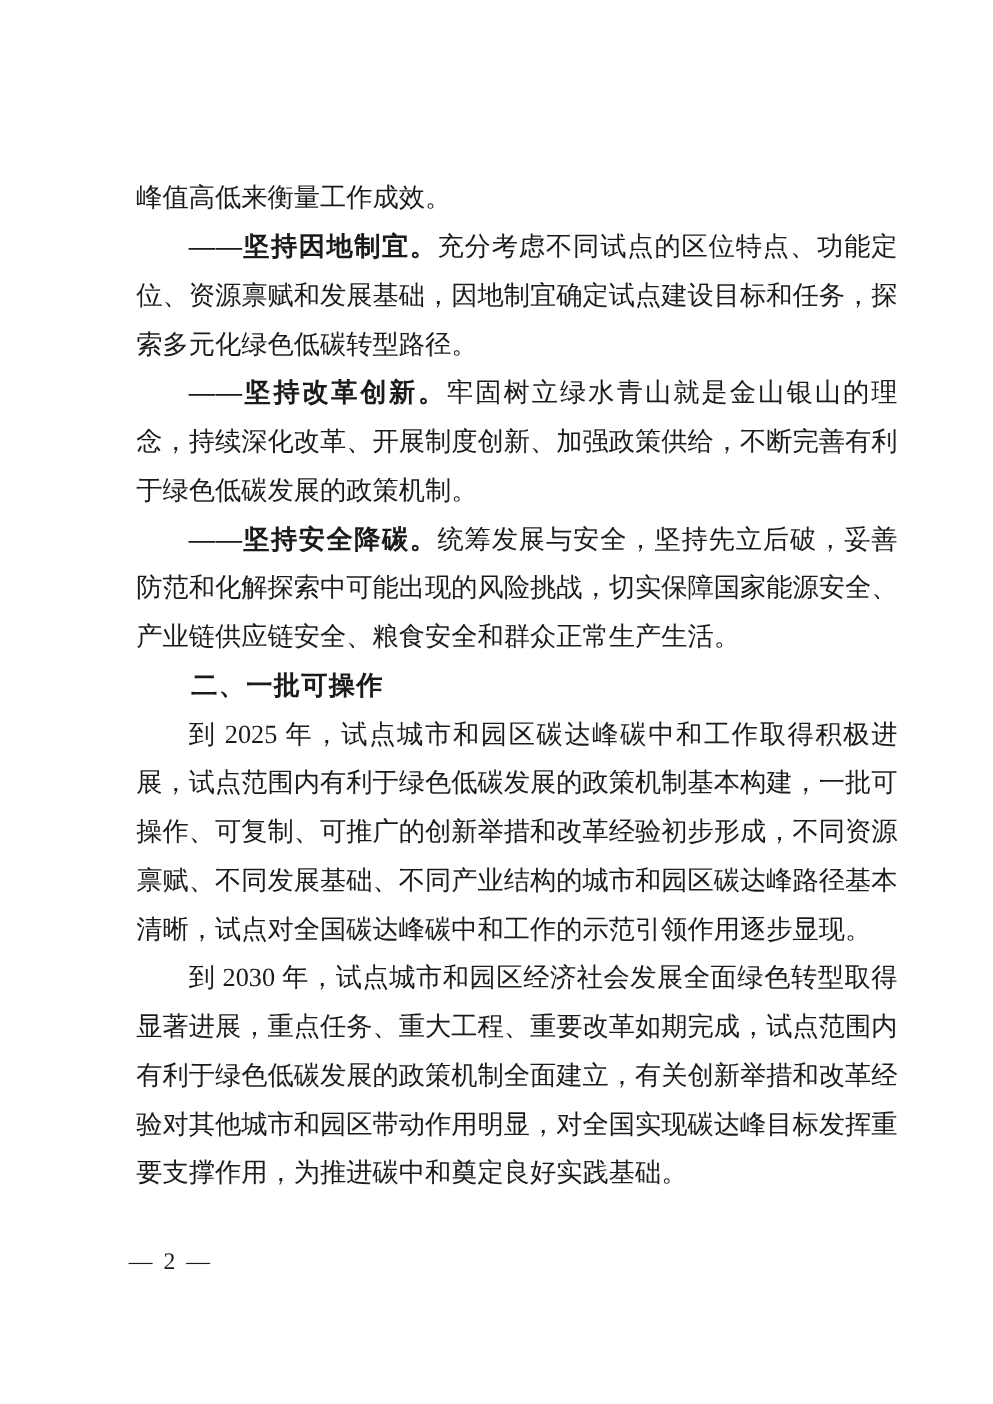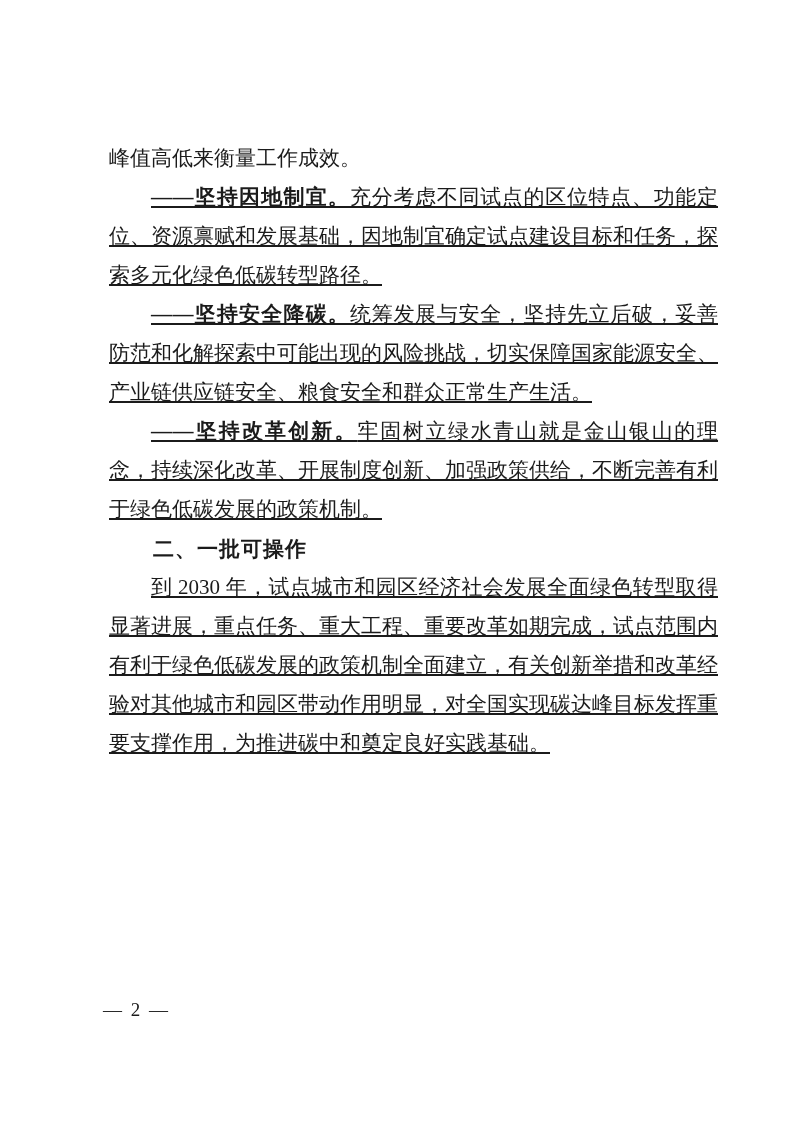--- a/index.html
+++ b/index.html
@@ -26,21 +26,20 @@
     text-align: justify;
     text-justify: inter-ideograph;
     margin-left: 16px;
   }
   .content p {
     margin: 0;
     padding: 0;
   }
   .para-indent {
     text-indent: 42px;
-    text-decoration: underline;
   }
   .para-continuation {
     text-indent: 0;
   }
   .lead-bold {
     font-weight: bold;
     letter-spacing: 0.5px;
   }
   .section-heading {
     font-family: "Liberation Sans", sans-serif;
@@ -68,29 +67,32 @@
 
     <p class="para-continuation">
       <span>峰值高低来衡量工作成效。</span>
     </p>
 
     <p class="para-indent">
       <span class="lead-bold">——坚持因地制宜。</span><span>充分考虑不同试点的区位特点、功能定位、资源禀赋和发展基础，因地制宜确定试点建设目标和任务，探索多元化绿色低碳转型路径。</span>
     </p>
 
     <p class="para-indent">
-      <span class="lead-bold">——坚持安全降碳。</span><span>统筹发展与安全，坚持先立后破，妥善防范和化解探索中可能出现的风险挑战，切实保障国家能源安全、产业链供应链安全、粮食安全和群众正常生产生活。</span>
+      <span class="lead-bold">——坚持改革创新。</span><span>牢固树立绿水青山就是金山银山的理念，持续深化改革、开展制度创新、加强政策供给，不断完善有利于绿色低碳发展的政策机制。</span>
     </p>
 
     <p class="para-indent">
-      <span class="lead-bold">——坚持改革创新。</span><span>牢固树立绿水青山就是金山银山的理念，持续深化改革、开展制度创新、加强政策供给，不断完善有利于绿色低碳发展的政策机制。</span>
+      <span class="lead-bold">——坚持安全降碳。</span><span>统筹发展与安全，坚持先立后破，妥善防范和化解探索中可能出现的风险挑战，切实保障国家能源安全、产业链供应链安全、粮食安全和群众正常生产生活。</span>
     </p>
 
     <p class="section-heading">二、一批可操作</p>
 
+    <p class="para-indent">
+      <span>到 2025 年，试点城市和园区碳达峰碳中和工作取得积极进展，试点范围内有利于绿色低碳发展的政策机制基本构建，一批可操作、可复制、可推广的创新举措和改革经验初步形成，不同资源禀赋、不同发展基础、不同产业结构的城市和园区碳达峰路径基本清晰，试点对全国碳达峰碳中和工作的示范引领作用逐步显现。</span>
+    </p>
 
     <p class="para-indent">
       <span>到 2030 年，试点城市和园区经济社会发展全面绿色转型取得显著进展，重点任务、重大工程、重要改革如期完成，试点范围内有利于绿色低碳发展的政策机制全面建立，有关创新举措和改革经验对其他城市和园区带动作用明显，对全国实现碳达峰目标发挥重要支撑作用，为推进碳中和奠定良好实践基础。</span>
     </p>
 
 
   </div>
 
   <div class="page-number">— 2 —</div>
 </div>

